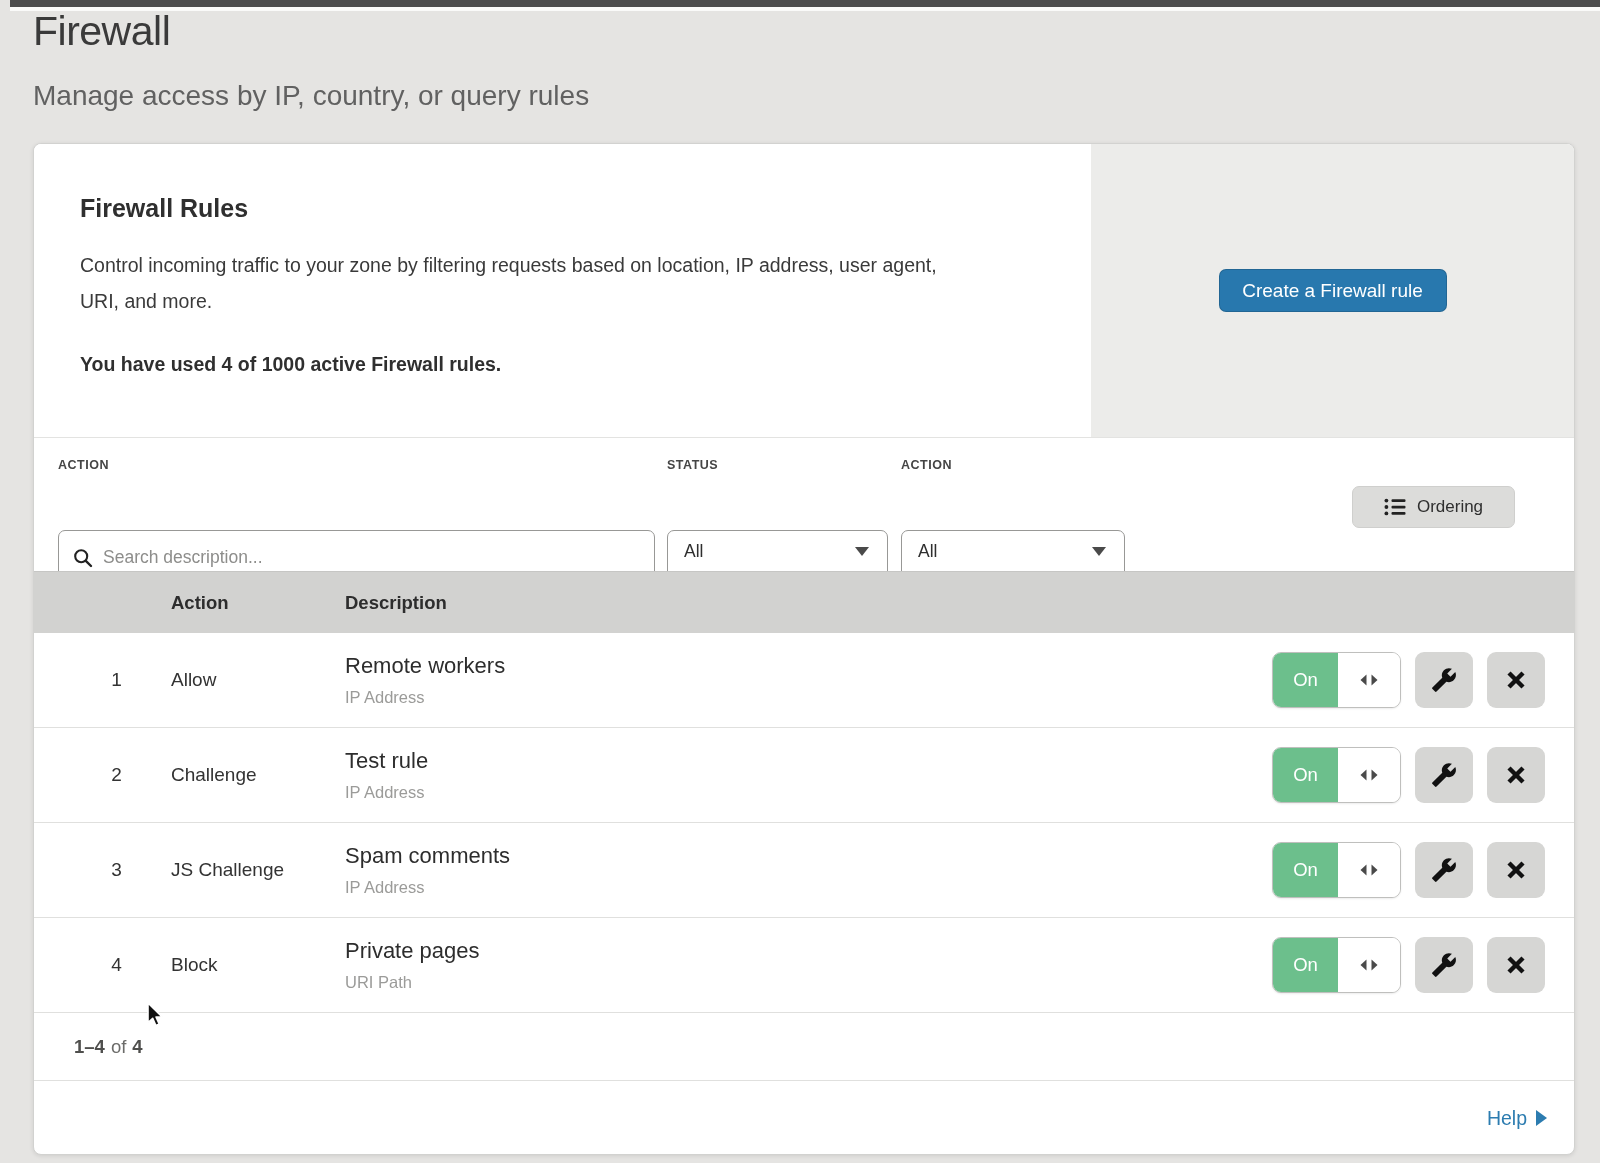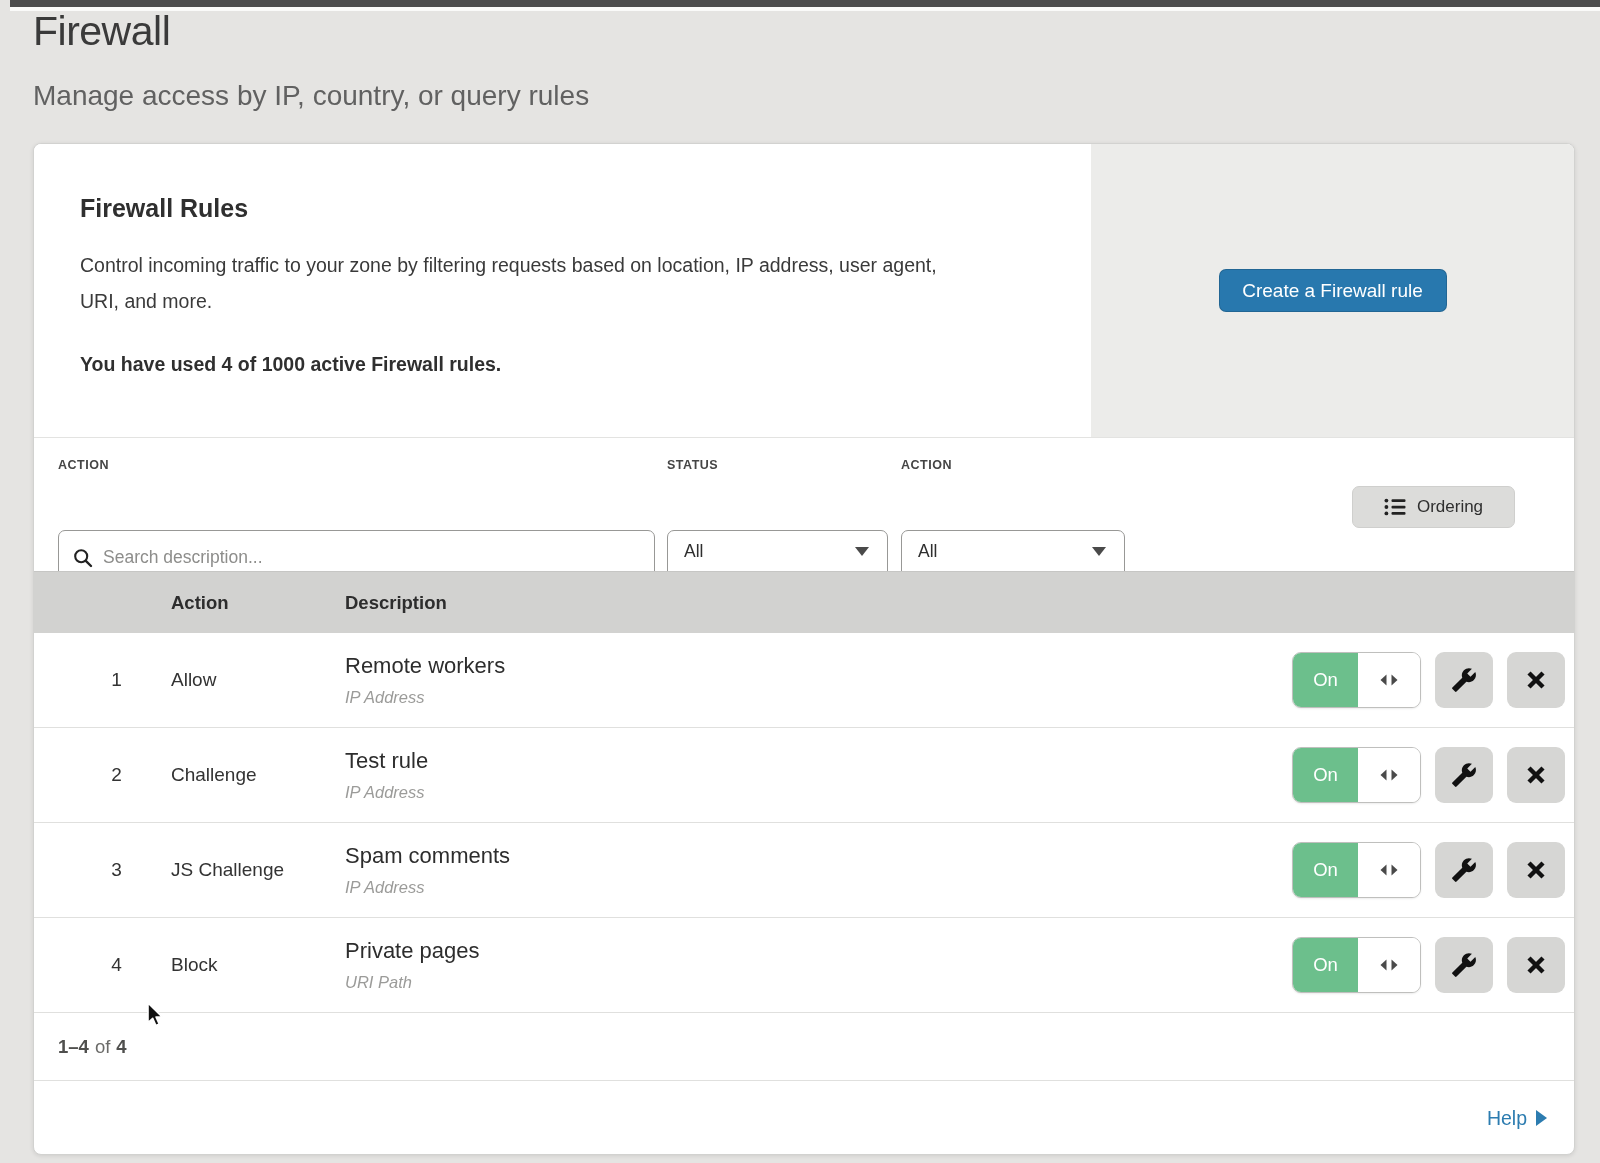--- a/index.html
+++ b/index.html
@@ -84,22 +84,22 @@
   }
   .thead .th { font-size:18.5px; font-weight:700; color:#2d2d2d; }
   .tbody { position:absolute; top:489px; left:0; right:0; }
   .row {
     height:95px; border-bottom:1px solid #e0e0de; background:#fff;
     display:grid; grid-template-columns:137px 174px 1fr 298px; align-items:center;
   }
   .cell-num { text-align:center; padding-left:28px; font-size:19px; color:#333; }
   .cell-action { font-size:19px; color:#333; }
   .cell-desc .desc-title { font-size:22px; color:#2d2d2d; margin-bottom:9px; }
-  .cell-desc .desc-sub { font-size:16.5px; color:#9b9b99;font-style:italic; }
-  .cell-controls { display:flex; align-items:center; justify-content:flex-end; padding-right:9px; gap:14px; }
+  .cell-desc .desc-sub { font-size:16.5px; color:#9b9b99; }
+  .cell-controls { display:flex; align-items:center; justify-content:flex-end; padding-right:29px; gap:14px; }
 
   .toggle {
     width:129px; height:56px; border:1px solid #bfbfbd; border-radius:9px;
     overflow:hidden; display:flex; flex:none; cursor:pointer; background:#fff;
     box-shadow:0 1px 2px rgba(0,0,0,.08);
   }
   .toggle-on {
     width:65px; background:var(--green,#6cbf8c); color:#fff;
     display:flex; align-items:center; justify-content:center; font-size:18.5px;
   }
@@ -107,21 +107,21 @@
 
   .icon-btn {
     width:58px; height:56px; flex:none; background:#d6d6d4;
     border:none; border-radius:9px; display:flex; align-items:center; justify-content:center;
     cursor:pointer;
   }
 
   
   .pagination {
     position:absolute; top:869px; left:0; right:0; height:68px;
-    border-bottom:1px solid #e0e0de; display:flex; align-items:center; padding-left:24px;
+    border-bottom:1px solid #e0e0de; display:flex; align-items:center; padding-left:40px;
     font-size:18.5px; color:#6b6b69; gap:6px;
   }
   .pg-strong { font-weight:700; color:#4f4f4d; }
   .footerbar {
     position:absolute; top:937px; left:0; right:0; height:74px;
     display:flex; align-items:center; justify-content:flex-end; padding-right:27px;
   }
   .help-link {
     display:flex; align-items:center; gap:9px; cursor:pointer;
     color:var(--link,#2c7cb0); font-size:19.5px; text-decoration:none;

